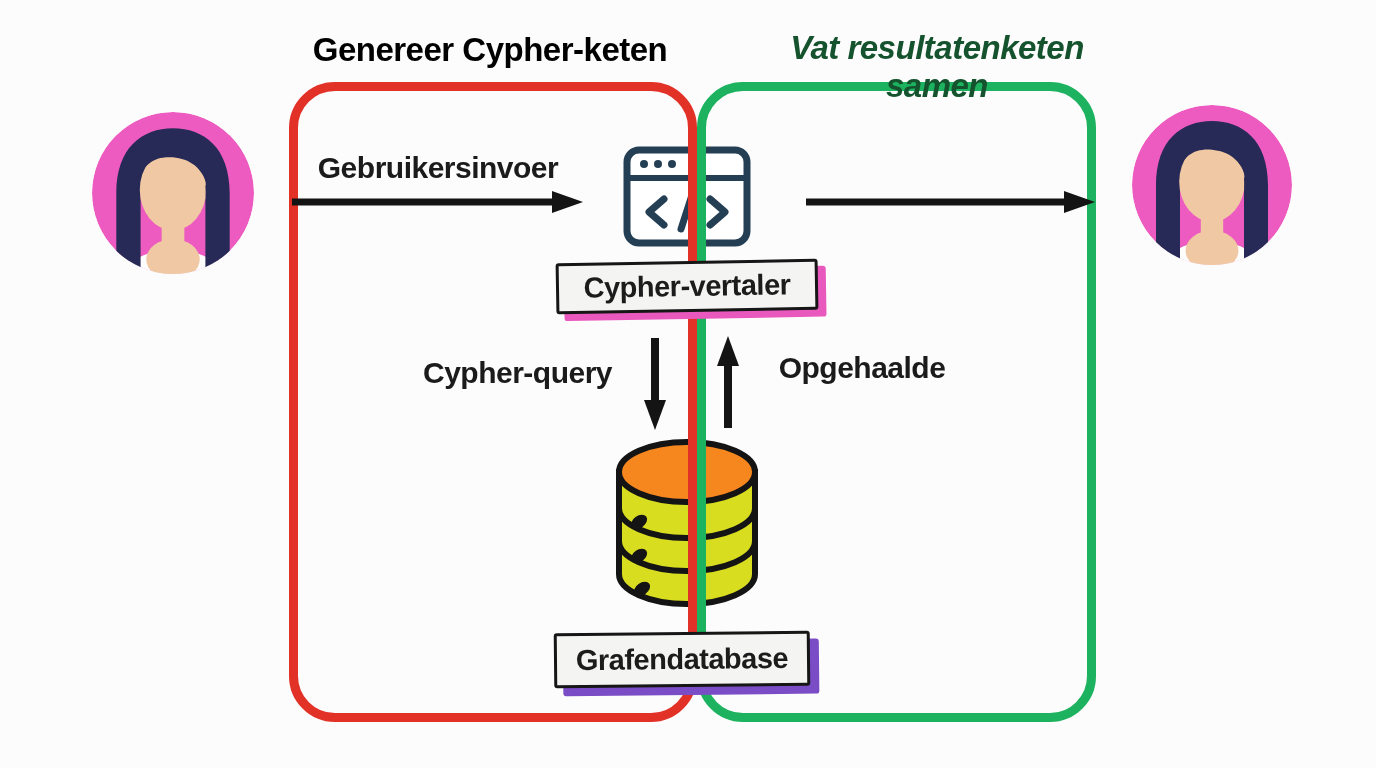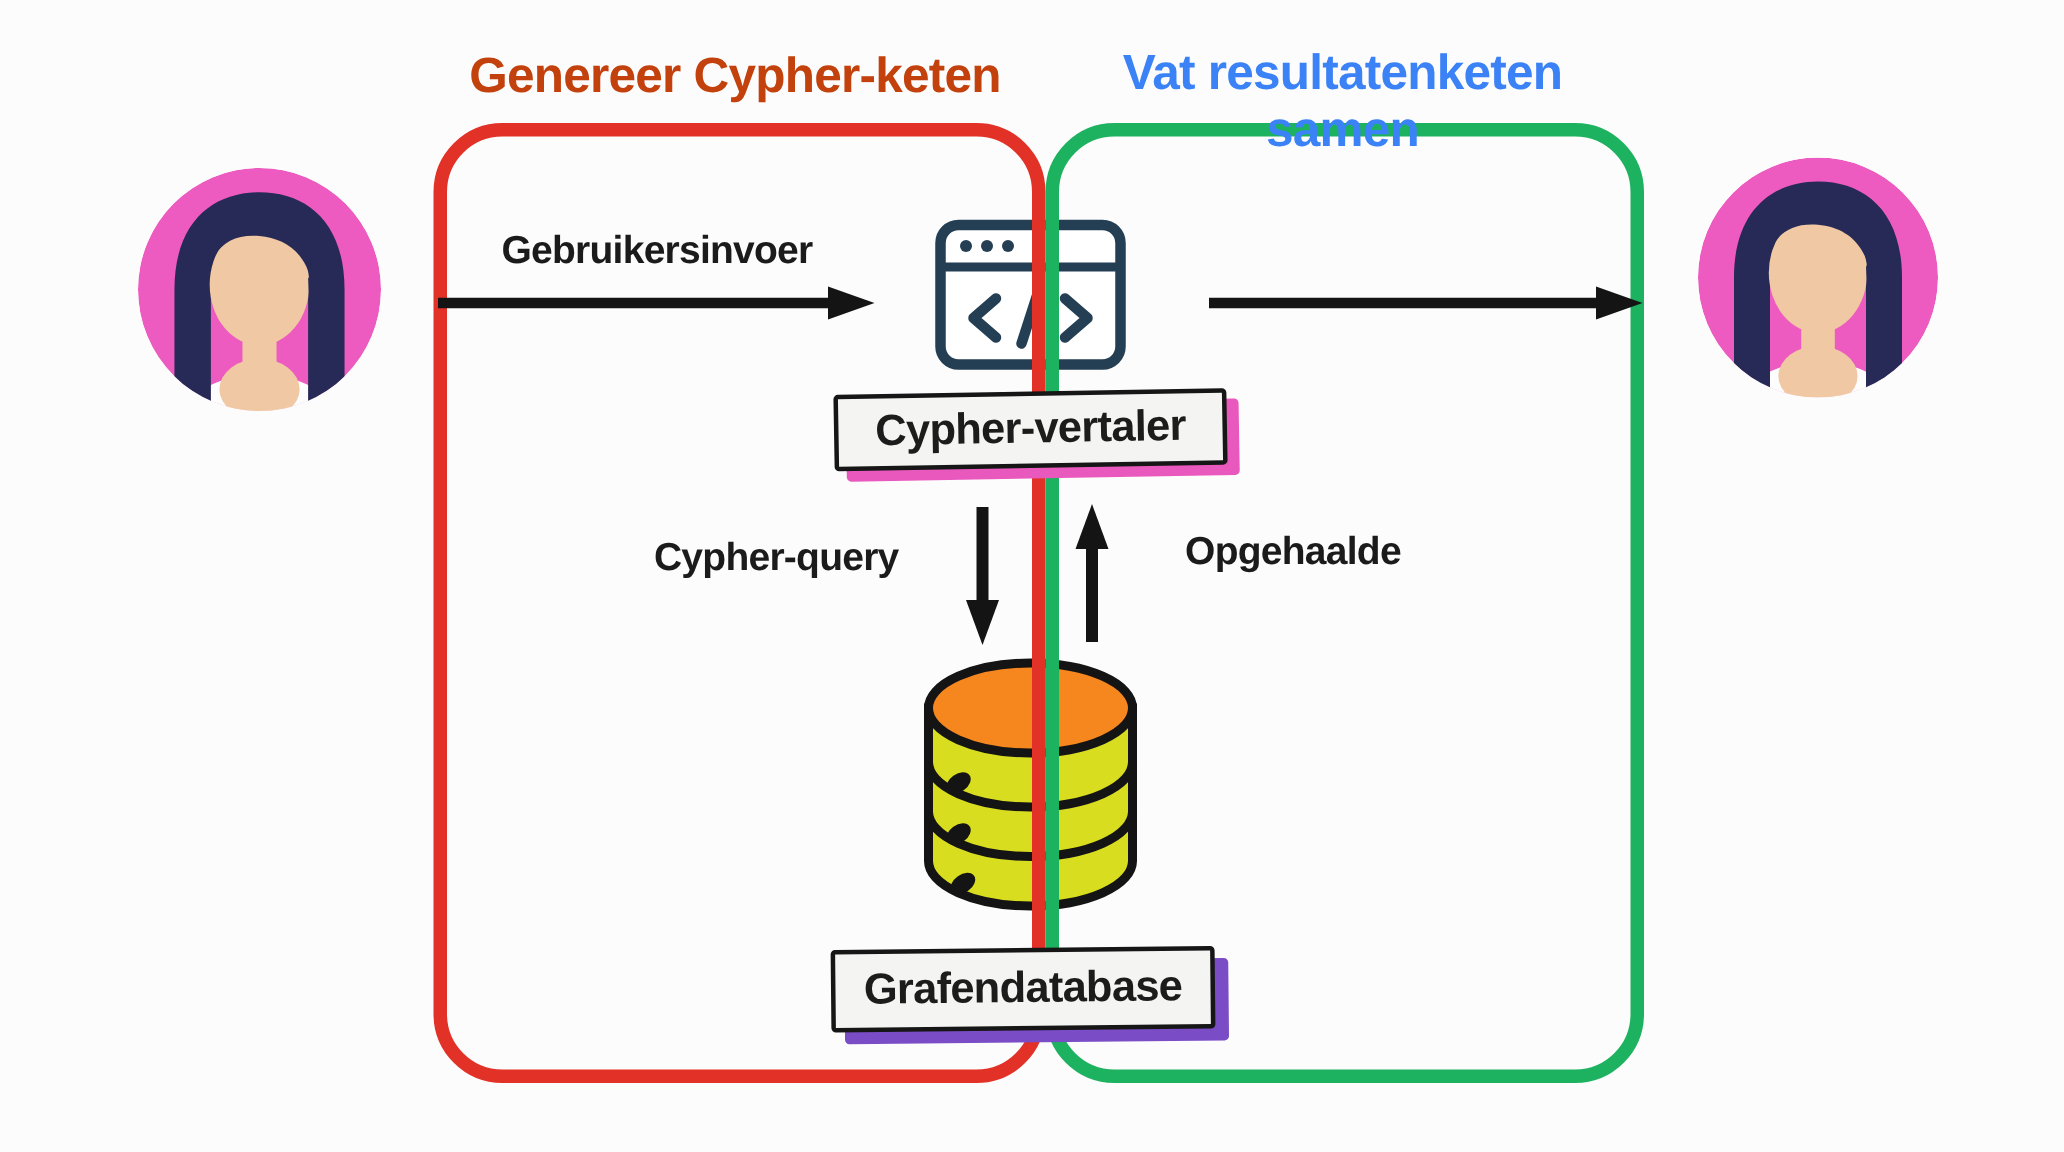--- a/index.html
+++ b/index.html
@@ -8,24 +8,24 @@
     position:relative; width:1376px; height:768px;
     background:#fcfcfc; overflow:hidden;
     font-family:"Liberation Sans", sans-serif;
   }
   
   .chain-box { position:absolute; top:82px; height:640px; border-radius:46px; background:transparent; z-index:2; }
   .chain-box.red   { left:289px; width:408px; border:9px solid #e23127; }
   .chain-box.green { left:697px; width:399px; border:9px solid #1db25f; }
   
   .chain-title { position:absolute; z-index:3; text-align:center; font-weight:bold; font-size:33px; letter-spacing:-0.5px; }
-  .chain-title.red   { left:295px; top:31px; width:390px; color:#c2410c; }
-  .chain-title.green { left:701px; top:29px; width:388px; color:#3b82f6; }
+  .chain-title.red   { left:295px; top:31px; width:390px; color:#000000; }
+  .chain-title.green { left:743px; top:29px; width:388px; color:#14532d;font-style:italic; }
   
-  .flow-label { position:absolute; z-index:3; text-align:center; font-weight:bold; color:#1b1b1b; font-size:26px; letter-spacing:-0.5px; }
+  .flow-label { position:absolute; z-index:3; text-align:center; font-weight:bold; color:#1b1b1b; font-size:30px; letter-spacing:-0.5px; }
   .lbl-input    { left:292px; top:151px; width:292px; }
   .lbl-response { left:843px; top:152px; width:205px; }
   .lbl-query    { left:400px; top:356px; width:235px; }
   .lbl-result   { left:752px; top:349px; width:220px; line-height:37px;text-align:center; }
   
   .node-label {
     position:absolute; z-index:3; display:flex; align-items:center; justify-content:center;
     background:#f4f4f2; border:3px solid #161616; border-radius:3px;
     font-weight:bold; font-size:29px; color:#1c1c1c; letter-spacing:-0.5px;
   }

